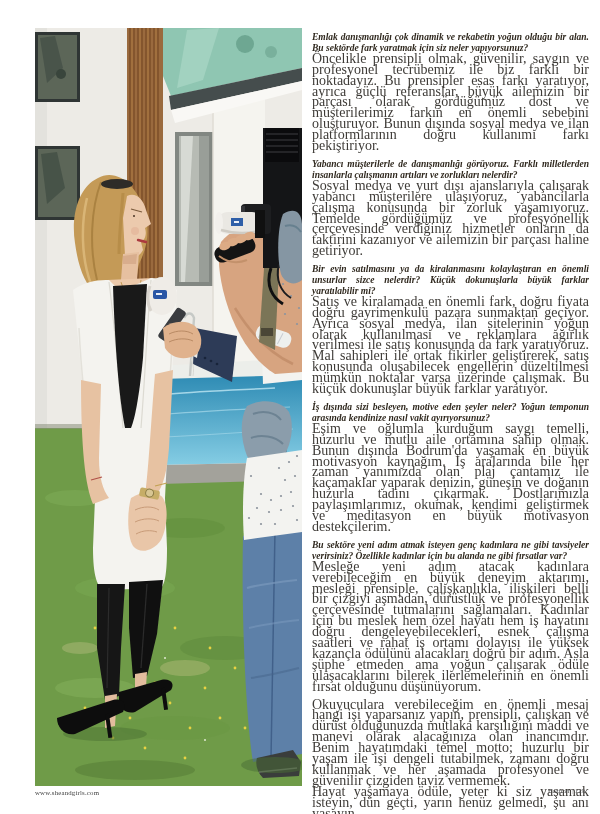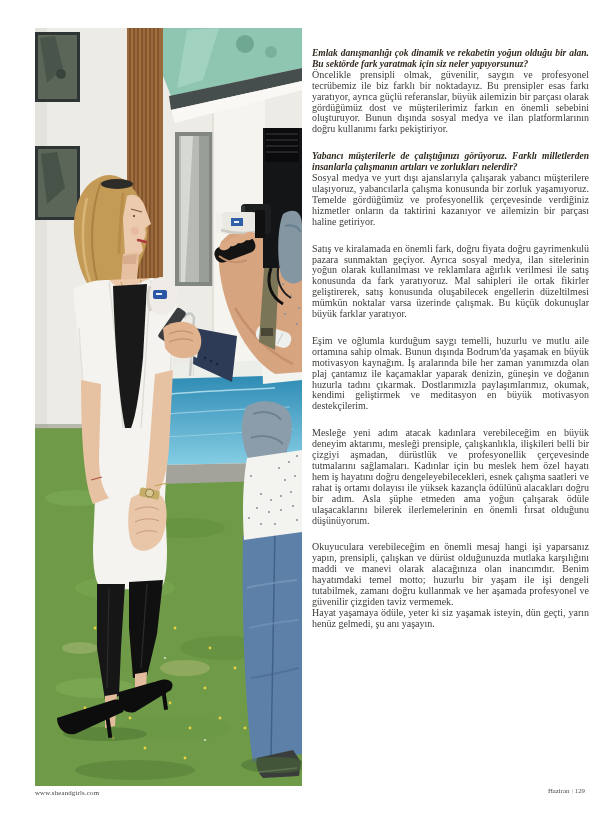--- a/index.html
+++ b/index.html
@@ -3,27 +3,27 @@
 <meta charset="utf-8">
 <style>
   html,body{margin:0;padding:0;}
   body{
     width:600px;height:814px;position:relative;background:#ffffff;
     font-family:"Liberation Serif", serif;overflow:hidden;
   }
   .photo-wrap{position:absolute;left:35px;top:28px;width:267px;height:758px;}
   .photo-wrap svg{display:block;width:267px;height:758px;}
   .article{position:absolute;left:312px;top:32px;width:277px;}
-  .qa-block{margin:16px 0 7px 0;}
+  .qa-block{margin:0 0 7px 0;}
   .question{
     margin:0;font-size:9.5px;line-height:10.9px;text-align:justify;
     font-style:italic;font-weight:bold;color:#30291f;
   }
   .answer{
-    margin:0;font-size:10px;line-height:10.9px;text-align:justify;
+    margin:0;font-size:14px;line-height:10.9px;text-align:justify;
     color:#3e3b37;
   }
   .closing{margin-top:0;}
   .footer-left{
     position:absolute;left:35px;top:789px;font-size:6.8px;color:#3f3f3f;
     font-family:"Liberation Serif", serif;letter-spacing:.2px;
   }
   .footer-right{
     position:absolute;right:15px;top:787px;font-size:6.8px;color:#4e4e4e;
     font-family:"Liberation Serif", serif;
@@ -320,30 +320,33 @@
     </g>
   </svg>
 </div>
 
 <div class="article">
   <div class="qa-block">
     <p class="question">Emlak danışmanlığı çok dinamik ve rekabetin yoğun olduğu bir alan. Bu sektörde fark yaratmak için siz neler yapıyorsunuz?</p>
     <p class="answer">Öncelikle prensipli olmak, güvenilir, saygın ve profesyonel tecrübemiz ile biz farklı bir noktadayız. Bu prensipler esas farkı yaratıyor, ayrıca güçlü referanslar, büyük ailemizin bir parçası olarak gördüğümüz dost ve müşterilerimiz farkın en önemli sebebini oluşturuyor. Bunun dışında sosyal medya ve ilan platformlarının doğru kullanımı farkı pekiştiriyor.</p>
   </div>
   <div class="qa-block">
-    <p class="question">Yabancı müşterilerle de çalıştığınızı görüyoruz. Farklı milletlerden insanlarla çalışmanın artıları ve zorlukları nelerdir?</p>
+    <p class="question">Yabancı müşterilerle de danışmanlığı görüyoruz. Farklı milletlerden insanlarla çalışmanın artıları ve zorlukları nelerdir?</p>
     <p class="answer">Sosyal medya ve yurt dışı ajanslarıyla çalışarak yabancı müşterilere ulaşıyoruz, yabancılarla çalışma konusunda bir zorluk yaşamıyoruz. Temelde gördüğümüz ve profesyonellik çerçevesinde verdiğiniz hizmetler onların da taktirini kazanıyor ve ailemizin bir parçası haline getiriyor.</p>
   </div>
   <div class="qa-block">
+    <p class="question">Bir evin satılmasını ya da kiralanmasını kolaylaştıran en önemli unsurlar sizce nelerdir? Küçük dokunuşlarla büyük farklar yaratılabilir mi?</p>
     <p class="answer">Satış ve kiralamada en önemli fark, doğru fiyata doğru gayrimenkulü pazara sunmaktan geçiyor. Ayrıca sosyal medya, ilan sitelerinin yoğun olarak kullanılması ve reklamlara ağırlık verilmesi ile satış konusunda da fark yaratıyoruz. Mal sahipleri ile ortak fikirler geliştirerek, satış konusunda oluşabilecek engellerin düzeltilmesi mümkün noktalar varsa üzerinde çalışmak. Bu küçük dokunuşlar büyük farklar yaratıyor.</p>
   </div>
   <div class="qa-block">
+    <p class="question">İş dışında sizi besleyen, motive eden şeyler neler? Yoğun temponun arasında kendinize nasıl vakit ayırıyorsunuz?</p>
     <p class="answer">Eşim ve oğlumla kurduğum saygı temelli, huzurlu ve mutlu aile ortamına sahip olmak. Bunun dışında Bodrum'da yaşamak en büyük motivasyon kaynağım. İş aralarında bile her zaman yanımızda olan plaj çantamız ile kaçamaklar yaparak denizin, güneşin ve doğanın huzurla tadını çıkarmak. Dostlarımızla paylaşımlarımız, okumak, kendimi geliştirmek ve meditasyon en büyük motivasyon destekçilerim.</p>
   </div>
   <div class="qa-block">
+    <p class="question">Bu sektöre yeni adım atmak isteyen genç kadınlara ne gibi tavsiyeler verirsiniz? Özellikle kadınlar için bu alanda ne gibi fırsatlar var?</p>
     <p class="answer">Mesleğe yeni adım atacak kadınlara verebileceğim en büyük deneyim aktarımı, mesleği prensiple, çalışkanlıkla, ilişkileri belli bir çizgiyi aşmadan, dürüstlük ve profesyonellik çerçevesinde tutmalarını sağlamaları. Kadınlar için bu meslek hem özel hayatı hem iş hayatını doğru dengeleyebilecekleri, esnek çalışma saatleri ve rahat iş ortamı dolayısı ile yüksek kazançla ödülünü alacakları doğru bir adım. Asla şüphe etmeden ama yoğun çalışarak ödüle ulaşacaklarını bilerek ilerlemelerinin en önemli fırsat olduğunu düşünüyorum.</p>
   </div>
   <div class="qa-block">
     <p class="answer">Okuyuculara verebileceğim en önemli mesaj hangi işi yaparsanız yapın, prensipli, çalışkan ve dürüst olduğunuzda mutlaka karşılığını maddi ve manevi olarak alacağınıza olan inancımdır. Benim hayatımdaki temel motto; huzurlu bir yaşam ile işi dengeli tutabilmek, zamanı doğru kullanmak ve her aşamada profesyonel ve güvenilir çizgiden taviz vermemek.</p>
     <p class="answer closing">Hayat yaşamaya ödüle, yeter ki siz yaşamak isteyin, dün geçti, yarın henüz gelmedi, şu anı yaşayın.</p>
   </div>
 </div>
 
 <div class="footer-left">www.sheandgirls.com</div>
 <div class="footer-right">

